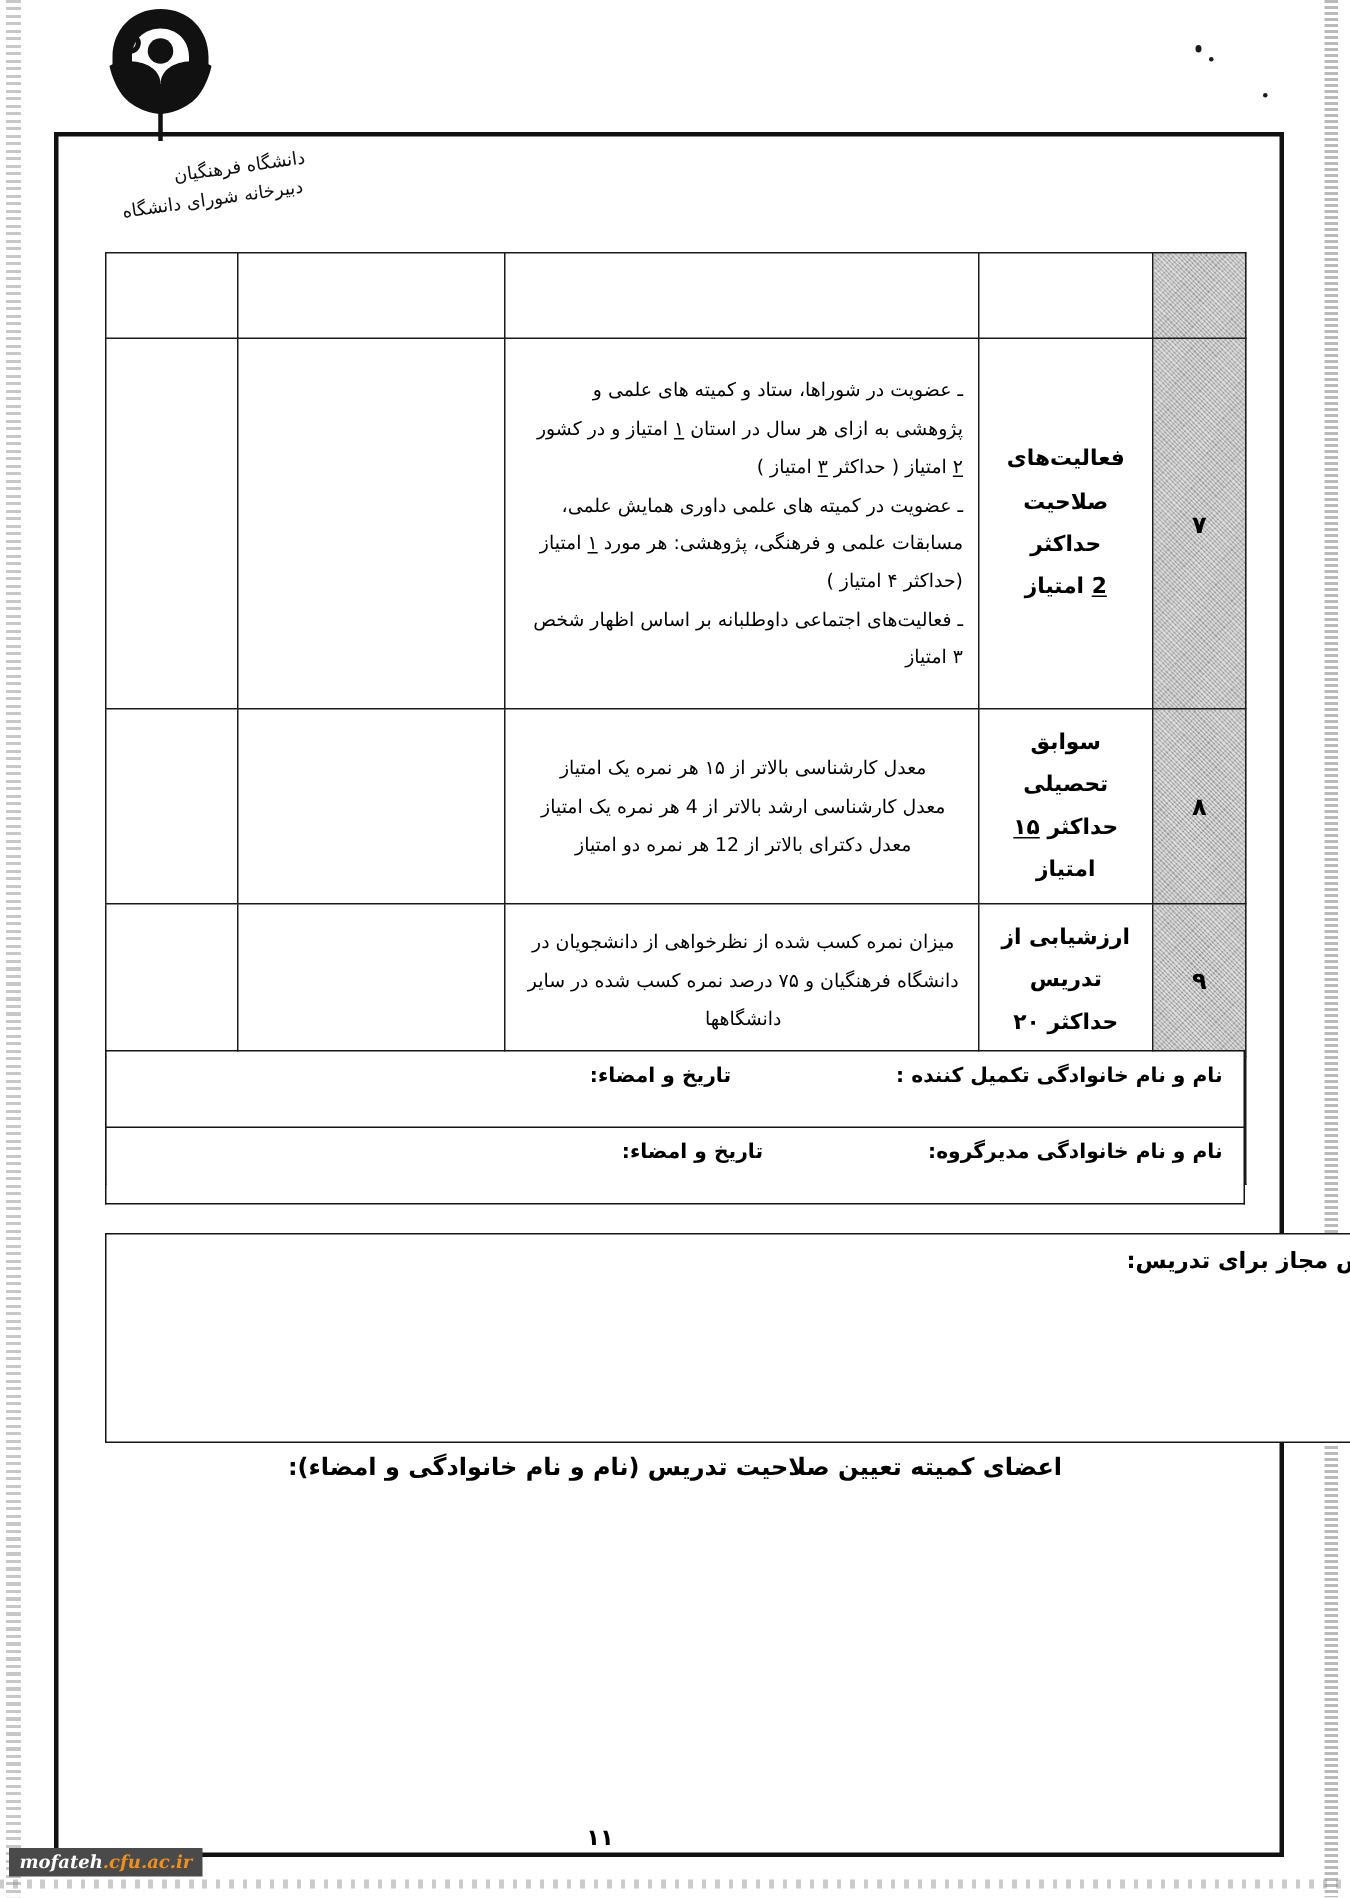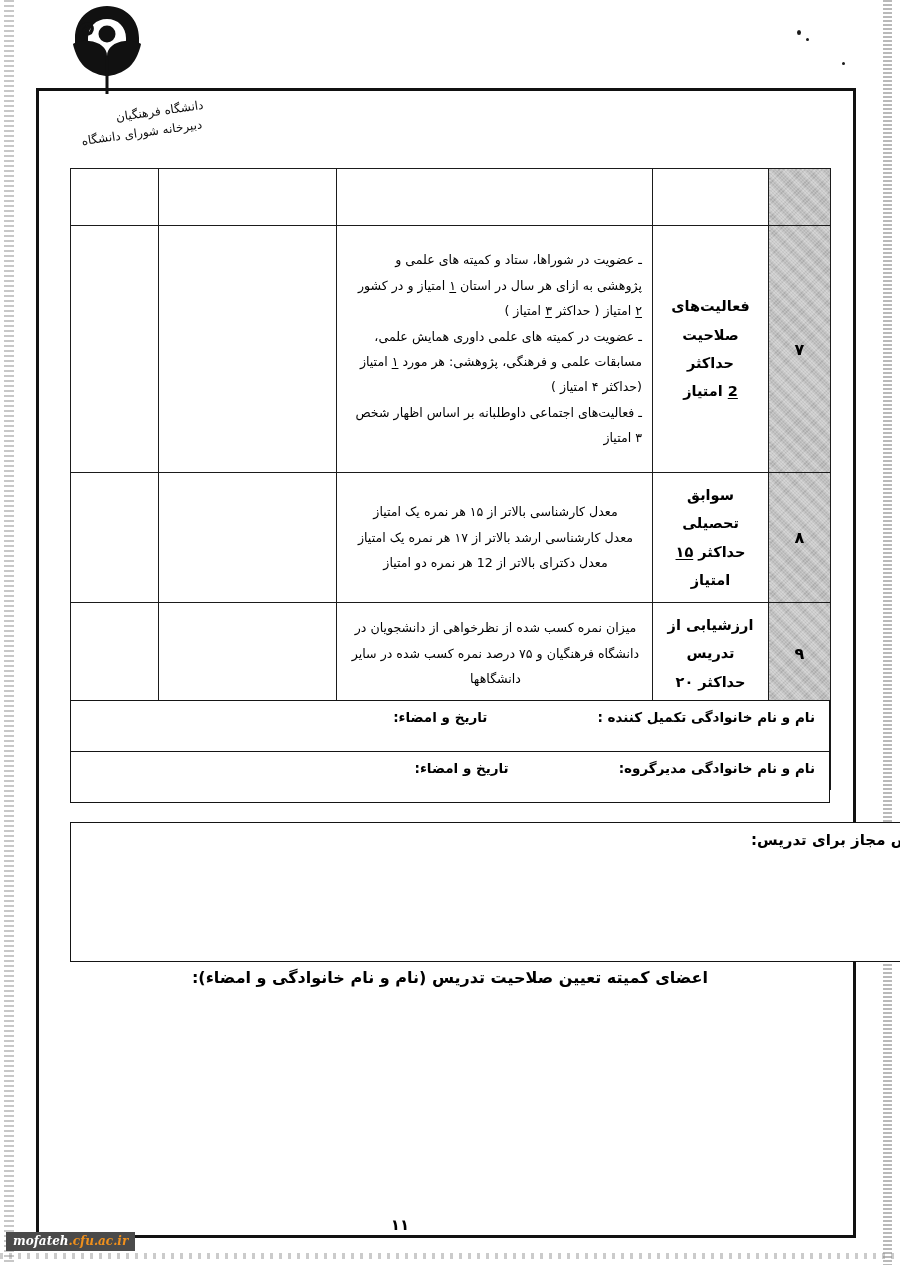--- a/index.html
+++ b/index.html
@@ -283,21 +283,21 @@
     </tr>
 
     <tr>
       <td class="cell-num" style="height:78px;">۸</td>
       <td class="cell-title">
         <div>سوابق تحصیلی</div>
         <div>حداکثر <span class="u">۱۵</span> امتیاز</div>
       </td>
       <td class="cell-desc centerish">
         <div>معدل کارشناسی بالاتر از ۱۵ هر نمره یک امتیاز</div>
-        <div>معدل کارشناسی ارشد بالاتر از ۱۷ هر نمره یک امتیاز</div>
+        <div>معدل کارشناسی ارشد بالاتر از 4 هر نمره یک امتیاز</div>
         <div>معدل دکترای بالاتر از 12 هر نمره دو امتیاز</div>
       </td>
       <td class="cell-blank"></td>
       <td class="cell-blank"></td>
     </tr>
 
     <tr>
       <td class="cell-num" style="height:78px;">۹</td>
       <td class="cell-title">
         <div>ارزشیابی از تدریس</div>

